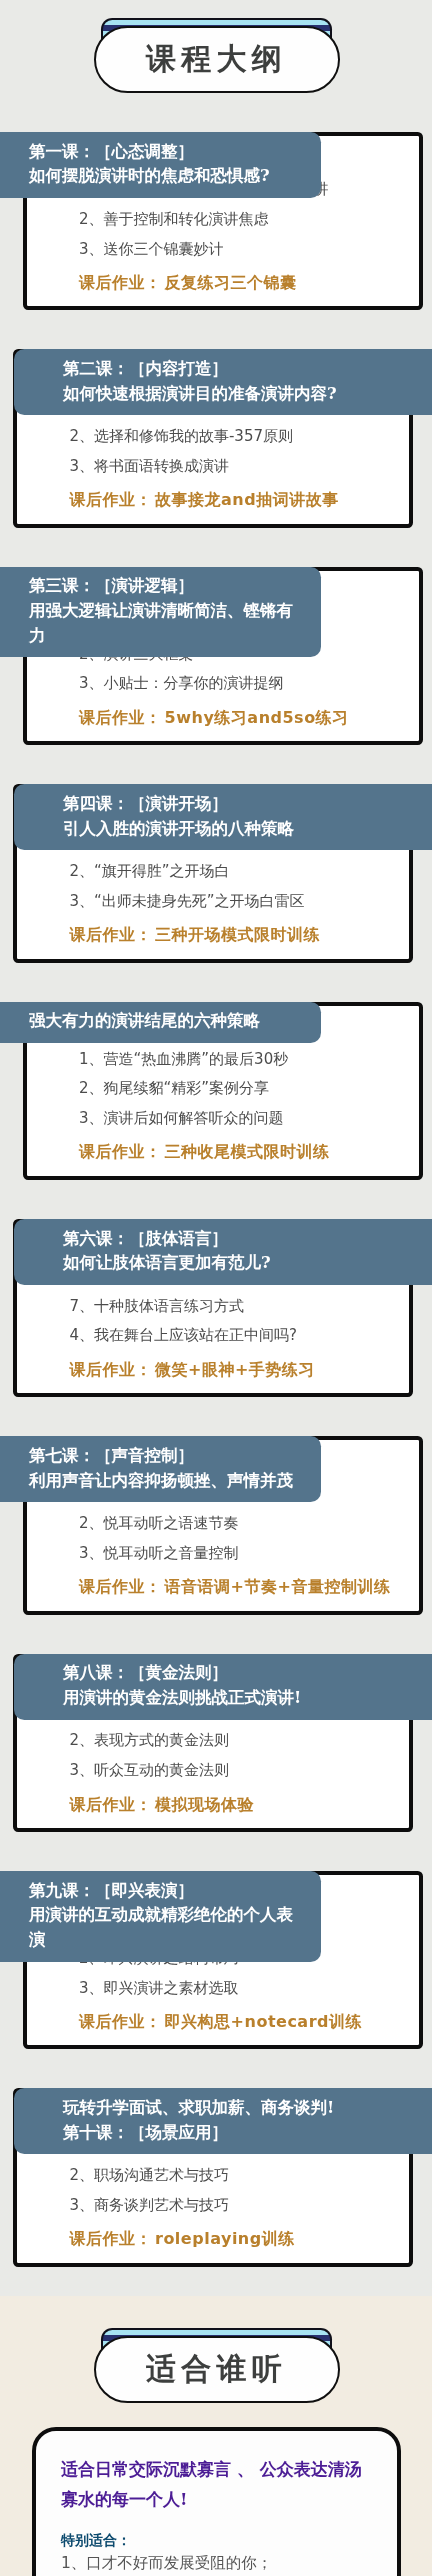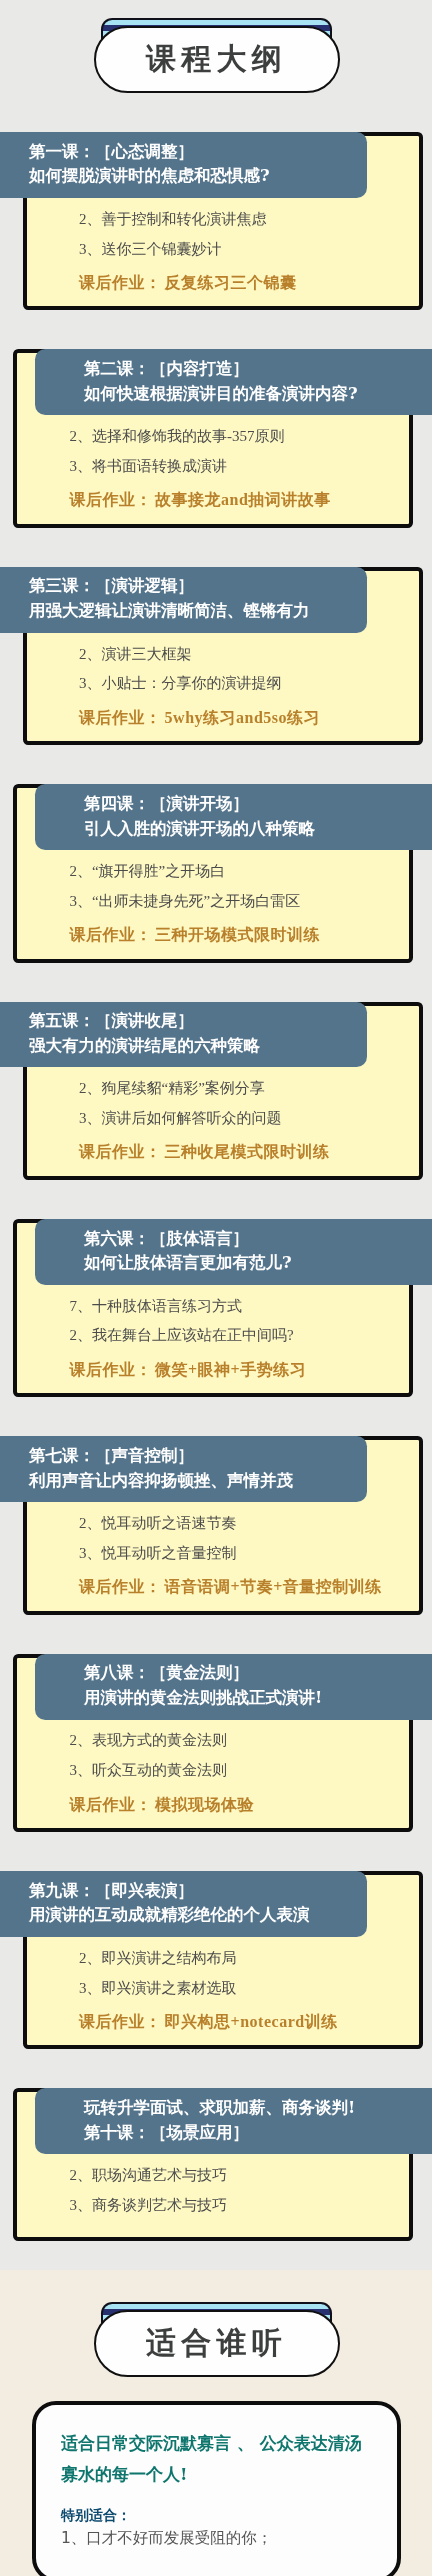--- a/index.html
+++ b/index.html
@@ -34,45 +34,44 @@
   }
 
   
   .lesson{position:relative;margin:0 0 15.5px;}
   .lesson-header{
     position:absolute;top:0;z-index:2;box-sizing:border-box;
     background:#54748c;color:#fff;
     font-family:"DejaVu Serif","Liberation Serif",serif;font-weight:bold;
     font-size:16.5px;line-height:1.5;padding:7.7px 15.5px 8.8px 29px;
   }
-  .lesson.left  .lesson-header{left:0;width:367px;border-radius:0 10.3px 10.3px 0;}
-  .lesson.right .lesson-header{left:35px;right:0;border-radius:10.3px 0 0 10.3px;padding-left:49px;}
+  .lesson.left  .lesson-header{left:0;width:321px;border-radius:0 10.3px 10.3px 0;}
+  .lesson.right .lesson-header{left:14px;right:0;border-radius:10.3px 0 0 10.3px;padding-left:49px;}
   .lesson-card{
     position:relative;z-index:1;margin-top:39px;
-    background:#fef9c3;border:4.1px solid #0d0d0d;border-radius:5.2px;
+    background:#ffffff;border:4.1px solid #0d0d0d;border-radius:5.2px;
     padding:43px 14.4px 12.4px 52px;
-    font-family:Liberation Serif, serif;
   }
   .lesson.left  .lesson-card{margin-left:23px;margin-right:10.3px;}
   .lesson.right .lesson-card{margin-left:13.4px;margin-right:19.6px;}
   .item{font-size:15px;color:#4c4c4c;line-height:1.4;margin:0 0 8.8px;}
   .homework{margin-top:13.4px;font-size:16px;font-weight:bold;color:#b9802c;letter-spacing:0.5px;}
   .homework .hw-label{margin-right:3.1px;}
 
   
   .summary .lesson-card{min-height:77px;padding:43px 14.4px 12.4px 52px;}
 
   
   .big-card{
     margin:0 32px 33px;background:#fdfdfd;border:4.1px solid #0d0d0d;border-radius:24px;
     padding:23px 23px 20.6px 25px;
   }
   .who-intro{
     font-family:"DejaVu Serif","Liberation Serif",serif;font-weight:bold;
-    font-size:17px;color:#0f766e;line-height:1.8;margin-bottom:17.5px;
+    font-size:17px;color:#4c1d95;line-height:1.8;margin-bottom:17.5px;
   }
   .who-subtitle{
     font-family:"DejaVu Serif","Liberation Serif",serif;font-weight:bold;
     font-size:14px;color:#0c4a6e;margin-bottom:0;
   }
   .who-item{font-size:15.5px;color:#555;line-height:1.75;margin:0 0 5.2px;}
 </style>
 </head>
 <body>
 
@@ -149,21 +148,20 @@
               <div class="item">3、“出师未捷身先死”之开场白雷区</div>
             </div>
       <div class="homework">
         <span class="hw-label">课后作业：</span><span class="hw-text">三种开场模式限时训练</span>
       </div>
     </div>
   </section>
 
   <section class="lesson left">
     <div class="lesson-header">
-      <div>第五课：［演讲收尾］</div>
       <div>强大有力的演讲结尾的六种策略</div>
     </div>
     <div class="lesson-card">
       <div class="items">
               <div class="item">1、营造“热血沸腾”的最后30秒</div>
               <div class="item">2、狗尾续貂“精彩”案例分享</div>
               <div class="item">3、演讲后如何解答听众的问题</div>
             </div>
       <div class="homework">
         <span class="hw-label">课后作业：</span><span class="hw-text">三种收尾模式限时训练</span>
@@ -173,21 +171,21 @@
 
   <section class="lesson right">
     <div class="lesson-header">
       <div>第六课：［肢体语言］</div>
       <div>如何让肢体语言更加有范儿?</div>
     </div>
     <div class="lesson-card">
       <div class="items">
               <div class="item">1、什么？永远不要事先练习?</div>
               <div class="item">7、十种肢体语言练习方式</div>
-              <div class="item">2、我在舞台上应该站在正中间吗?</div>
+              <div class="item">4、我在舞台上应该站在正中间吗?</div>
             </div>
       <div class="homework">
         <span class="hw-label">课后作业：</span><span class="hw-text">微笑+眼神+手势练习</span>
       </div>
     </div>
   </section>
 
   <section class="lesson left">
     <div class="lesson-header">
       <div>第七课：［声音控制］</div>
@@ -243,20 +241,23 @@
     <div class="lesson-header">
       <div>玩转升学面试、求职加薪、商务谈判!</div>
       <div>第十课：［场景应用］</div>
     </div>
     <div class="lesson-card">
       <div class="items">
               <div class="item">1、升学面试艺术与技巧</div>
               <div class="item">2、职场沟通艺术与技巧</div>
               <div class="item">3、商务谈判艺术与技巧</div>
             </div>
+      <div class="homework">
+        <span class="hw-label">课后作业：</span><span class="hw-text">roleplaying训练</span>
+      </div>
     </div>
   </section>
 </div>
 
   </div>
 
   <div class="band-bottom">
 
     <div class="pill-wrap">
       <div class="pill-layers"></div>

